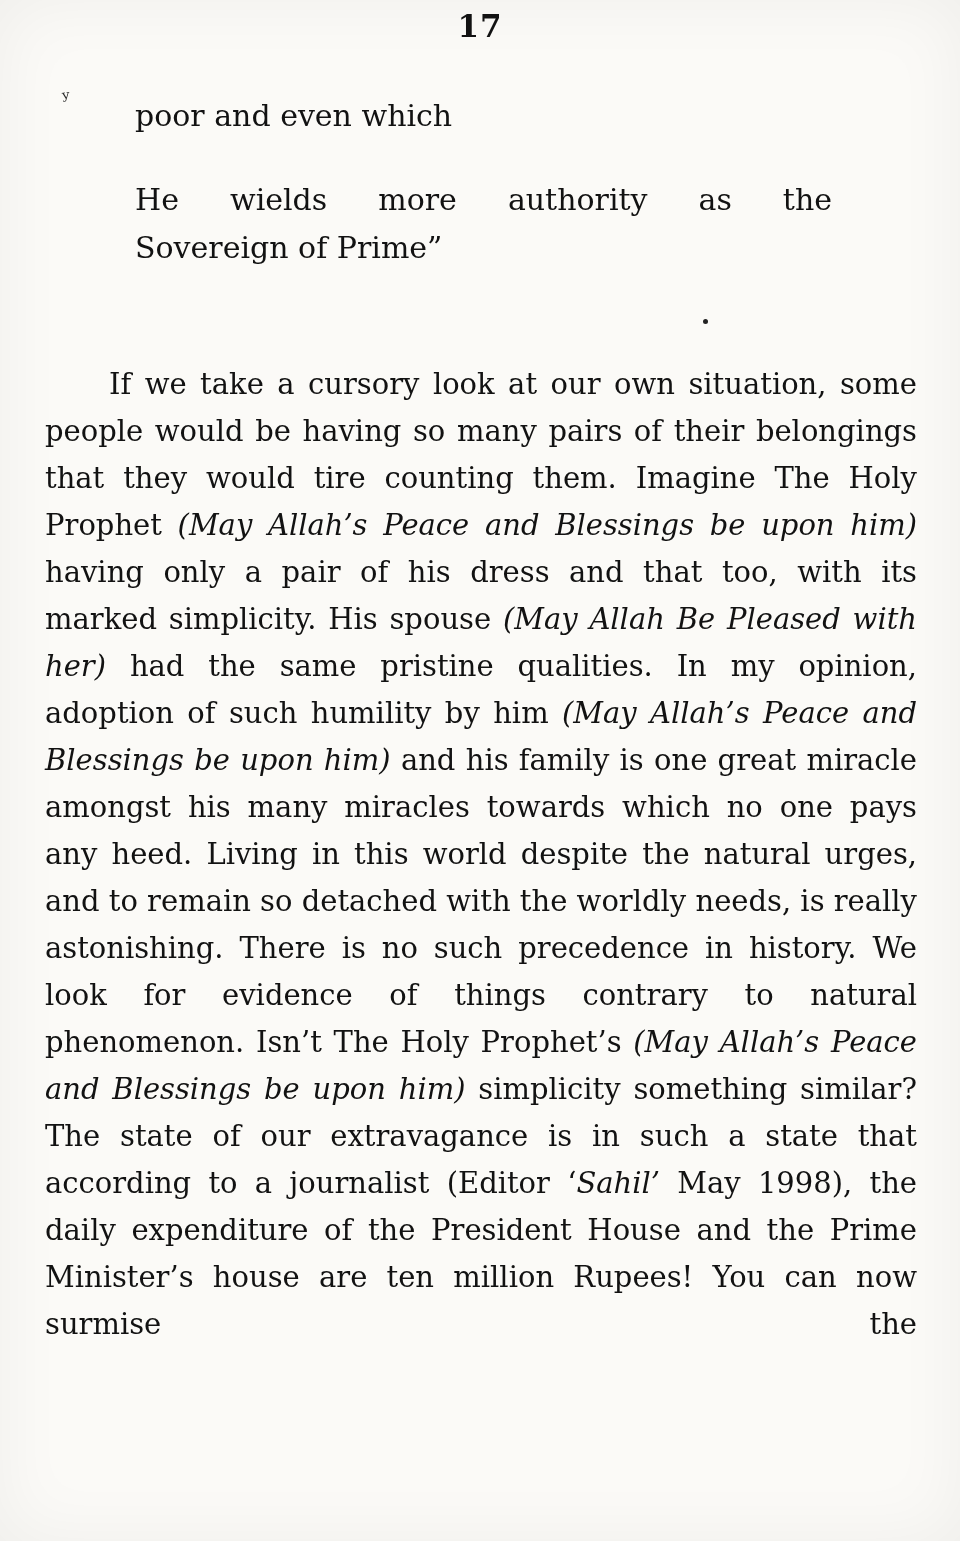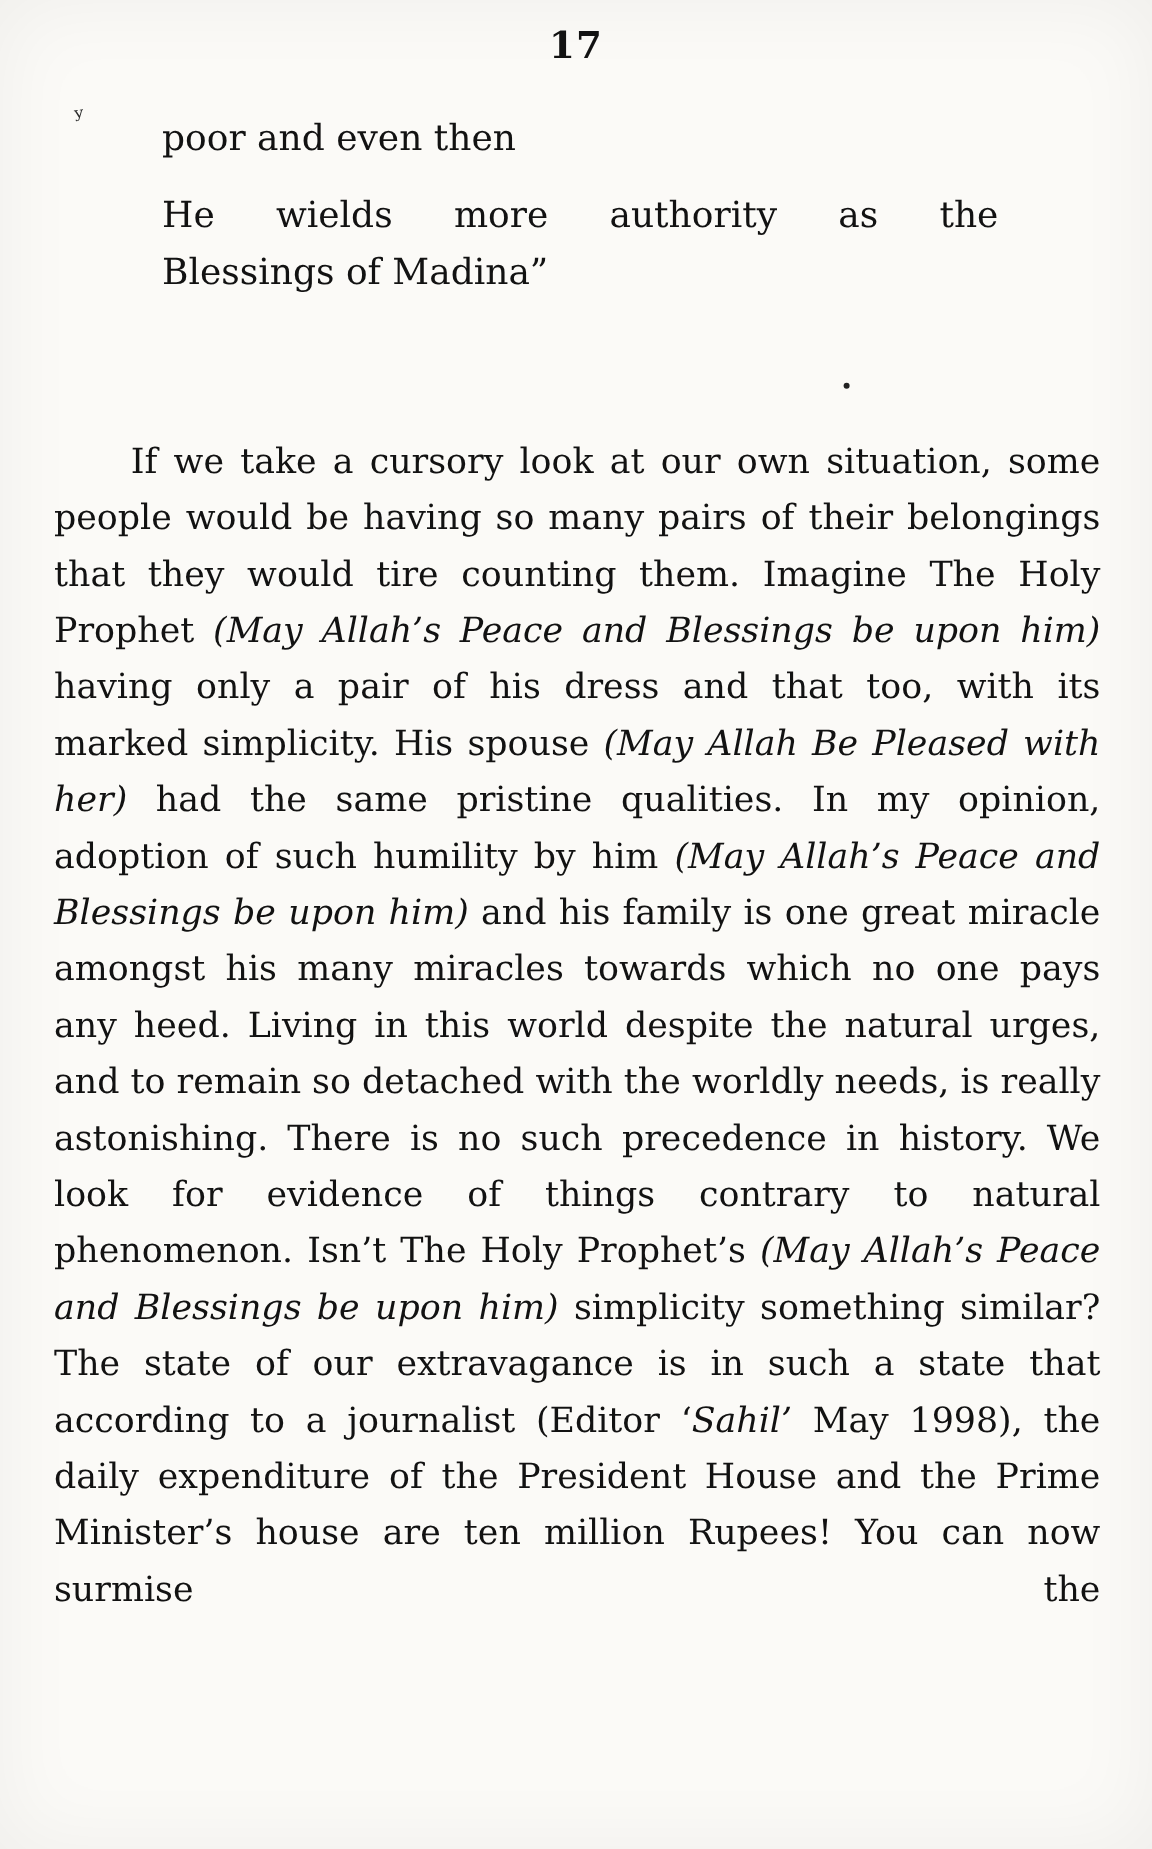--- a/index.html
+++ b/index.html
@@ -15,21 +15,21 @@
     font-family: "DejaVu Serif", "Liberation Serif", serif;
     color: #121212;
   }
   .page {
     position: absolute;
     inset: 0;
     box-shadow: inset 0 0 70px rgba(0,0,0,0.05);
   }
   .page-number {
     position: absolute;
-    top: 20px;
+    top: 8px;
     left: 0;
     width: 100%;
     text-align: center;
     font-size: 31px;
     font-weight: 700;
     letter-spacing: 1px;
   }
   .handwritten-mark {
     position: absolute;
     top: 86px;
@@ -49,21 +49,21 @@
   .vline {
     text-align: left;
     white-space: nowrap;
   }
   .vline.j {
     white-space: normal;
     text-align: justify;
     text-align-last: justify;
   }
   .stanza-gap {
-    margin-top: 16px;
+    margin-top: 36px;
   }
   .scan-speck {
     position: absolute;
     left: 703px;
     top: 319px;
     width: 5px;
     height: 5px;
     border-radius: 50%;
     background: #222;
   }
@@ -86,22 +86,22 @@
 </head>
 <body>
 
 <div class="page">
 
   <div class="page-number">17</div>
 
   <div class="handwritten-mark">ʸ</div>
 
   <div class="verse">
-    <div class="vline">poor and even then</div>
+    <div class="vline">poor and even which</div>
     <div class="vline j stanza-gap">He wields more authority as the</div>
-    <div class="vline">Blessings of Madina”</div>
+    <div class="vline">Sovereign of Prime”</div>
   </div>
 
   <div class="scan-speck"></div>
 
   <div class="body-text"><span>If we take a cursory look at our own situation, some people would be having so many pairs of their belongings that they would tire counting them. Imagine The Holy Prophet </span><span class="italic">(May Allah’s Peace and Blessings be upon him)</span><span> having only a pair of his dress and that too, with its marked simplicity. His spouse </span><span class="italic">(May Allah Be Pleased with her)</span><span> had the same pristine qualities. In my opinion, adoption of such humility by him </span><span class="italic">(May Allah’s Peace and Blessings be upon him)</span><span> and his family is one great miracle amongst his many miracles towards which no one pays any heed. Living in this world despite the natural urges, and to remain so detached with the worldly needs, is really astonishing. There is no such precedence in history. We look for evidence of things contrary to natural phenomenon. Isn’t The Holy Prophet’s </span><span class="italic">(May Allah’s Peace and Blessings be upon him)</span><span> simplicity something similar? The state of our extravagance is in such a state that according to a journalist (Editor ‘</span><span class="italic">Sahil’</span><span> May 1998), the daily expenditure of the President House and the Prime Minister’s house are ten million Rupees! You can now surmise the</span></div>
 
 </div>
 
 </body></html>

